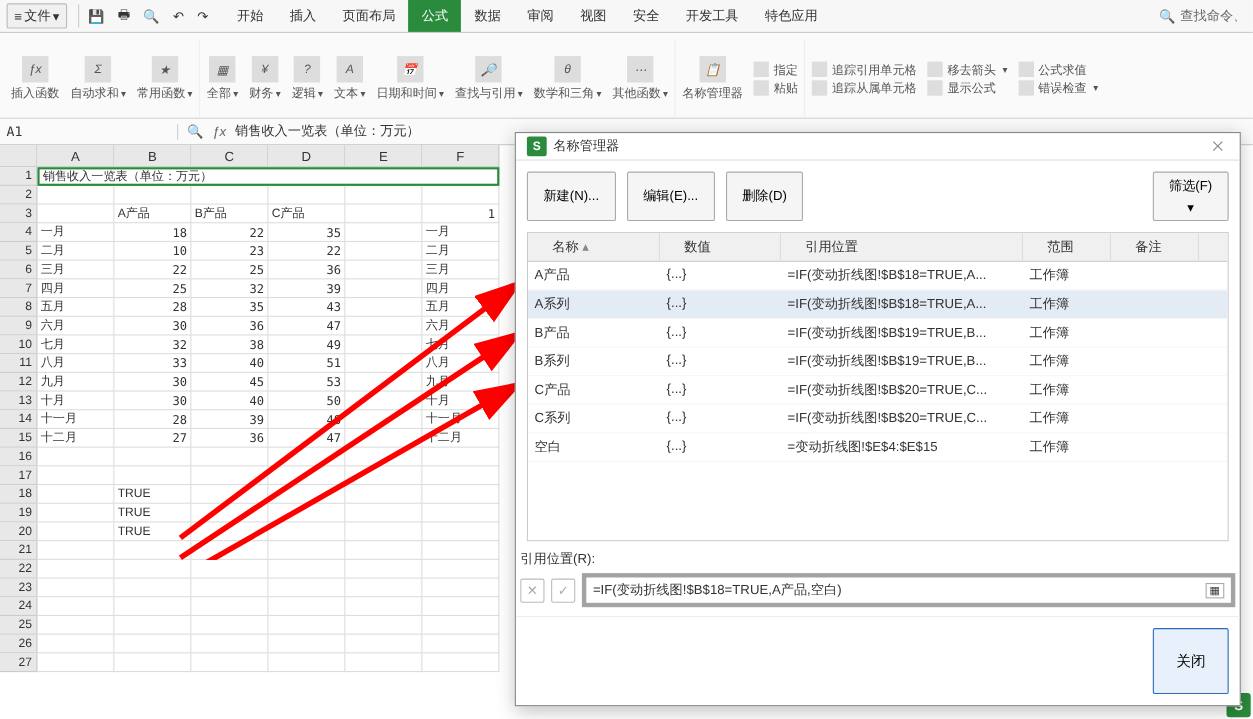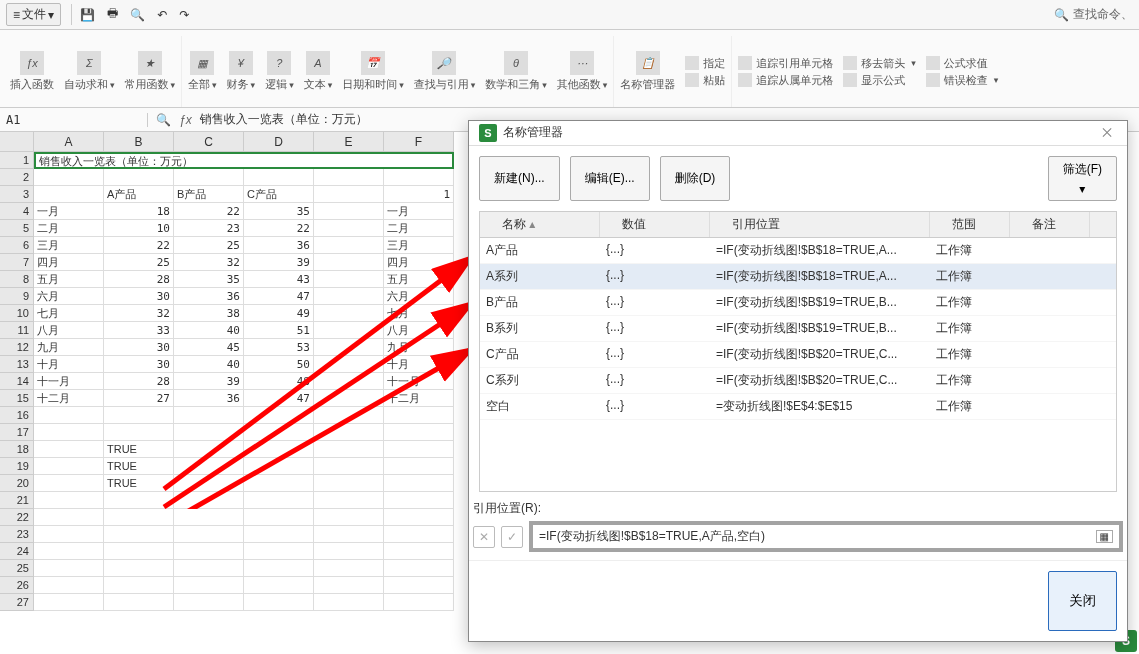--- a/index.html
+++ b/index.html
@@ -14,21 +14,21 @@
   .ribbon { display: flex; align-items: stretch; background: #fafafa; border-bottom: 1px solid #ccc; padding: 6px 4px 0; height: 78px; }
   .ribbon-group { display: flex; flex-direction: column; align-items: center; justify-content: space-between; padding: 2px 6px; border-right: 1px solid #eee; }
   .ribbon-group.wide { flex-direction: row; gap: 10px; border-right: 1px solid #eee; }
   .ribbon-item { display: flex; flex-direction: column; align-items: center; gap: 2px; font-size: 11px; color: #555; cursor: pointer; }
   .ribbon-item .ic { width: 24px; height: 24px; background: #ddd; display: flex; align-items: center; justify-content: center; font-style: italic; }
   .ribbon-item .label { white-space: nowrap; }
   .small-list { display: flex; flex-direction: column; gap: 2px; font-size: 11px; color: #555; }
   .small-list > div { display: flex; align-items: center; gap: 4px; cursor: pointer; }
   .small-ic { width: 14px; height: 14px; background: #ddd; }
   .cellref { display: flex; align-items: center; height: 24px; border-bottom: 1px solid #ccc; background: #fafafa; }
-  .name-box { width: 148px; padding: 0 6px; border-right: 1px solid #ccc; font-family: monospace; }
+  .name-box { width: 162px; padding: 0 6px; border-right: 1px solid #ccc; font-family: monospace; }
   .fxbar { display: flex; align-items: center; gap: 8px; padding: 0 8px; flex: 1; }
   .fxbar .fx { font-style: italic; color: #666; }
   .sheet { position: relative; display: flex; height: calc(100% - 132px); }
   .col-headers { position: absolute; top: 0; left: 34px; display: flex; }
   .rowcol-corner { width: 34px; height: 20px; background: #e8e8e8; border-right: 1px solid #ccc; border-bottom: 1px solid #ccc; }
   .colh { width: 70px; height: 20px; border-right: 1px solid #ccc; border-bottom: 1px solid #ccc; background: #e8e8e8; text-align: center; line-height: 20px; }
   .row-headers { position: absolute; top: 20px; left: 0; }
   .rowh { width: 34px; height: 17px; border-right: 1px solid #ccc; border-bottom: 1px solid #ccc; background: #e8e8e8; text-align: right; padding-right: 4px; line-height: 17px; font-size: 11px; }
   .cells { position: absolute; top: 20px; left: 34px; }
   .cell-row { display: flex; height: 17px; }
@@ -73,20 +73,32 @@
     <span>文件</span>
     <span>▾</span>
   </div>
   <div class="qat">
     <span>💾</span>
     <span>🖶</span>
     <span>🔍</span>
     <span>↶</span>
     <span>↷</span>
   </div>
+  <div class="tabs">
+    <div class="tab">开始</div>
+    <div class="tab">插入</div>
+    <div class="tab">页面布局</div>
+    <div class="tab active">公式</div>
+    <div class="tab">数据</div>
+    <div class="tab">审阅</div>
+    <div class="tab">视图</div>
+    <div class="tab">安全</div>
+    <div class="tab">开发工具</div>
+    <div class="tab">特色应用</div>
+  </div>
   <div class="search-area">
     <span>🔍</span>
     <span>查找命令、</span>
   </div>
 </div>
 
 <div class="ribbon">
   <div class="ribbon-group wide">
     <div class="ribbon-item">
         <div class="ic">ƒx</div>

